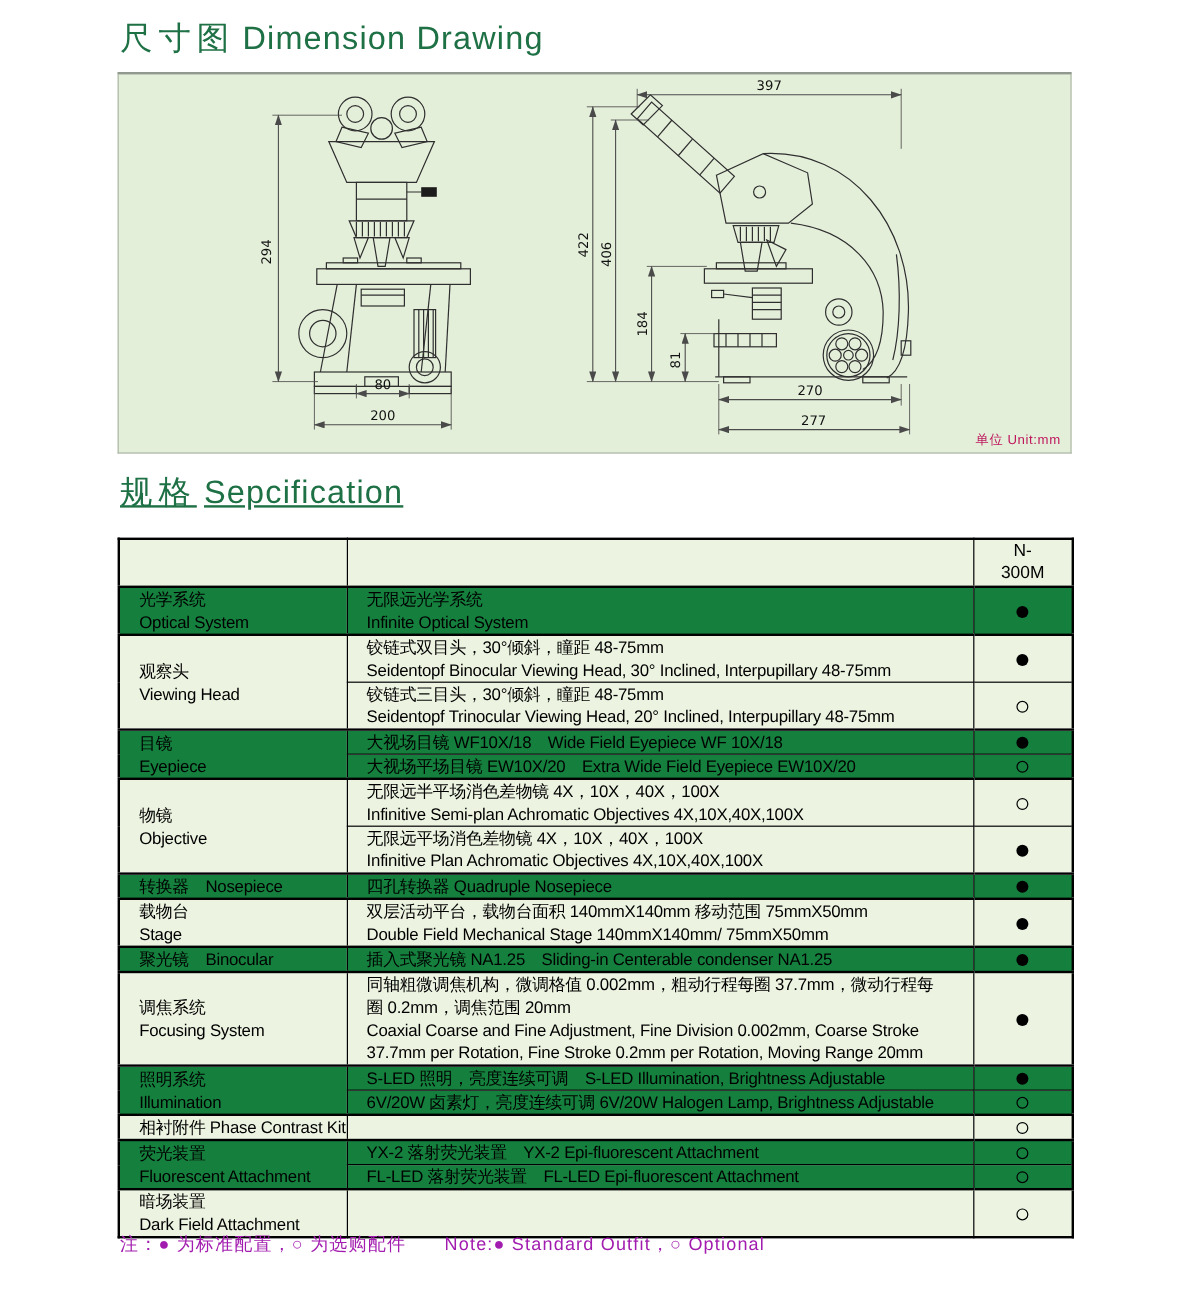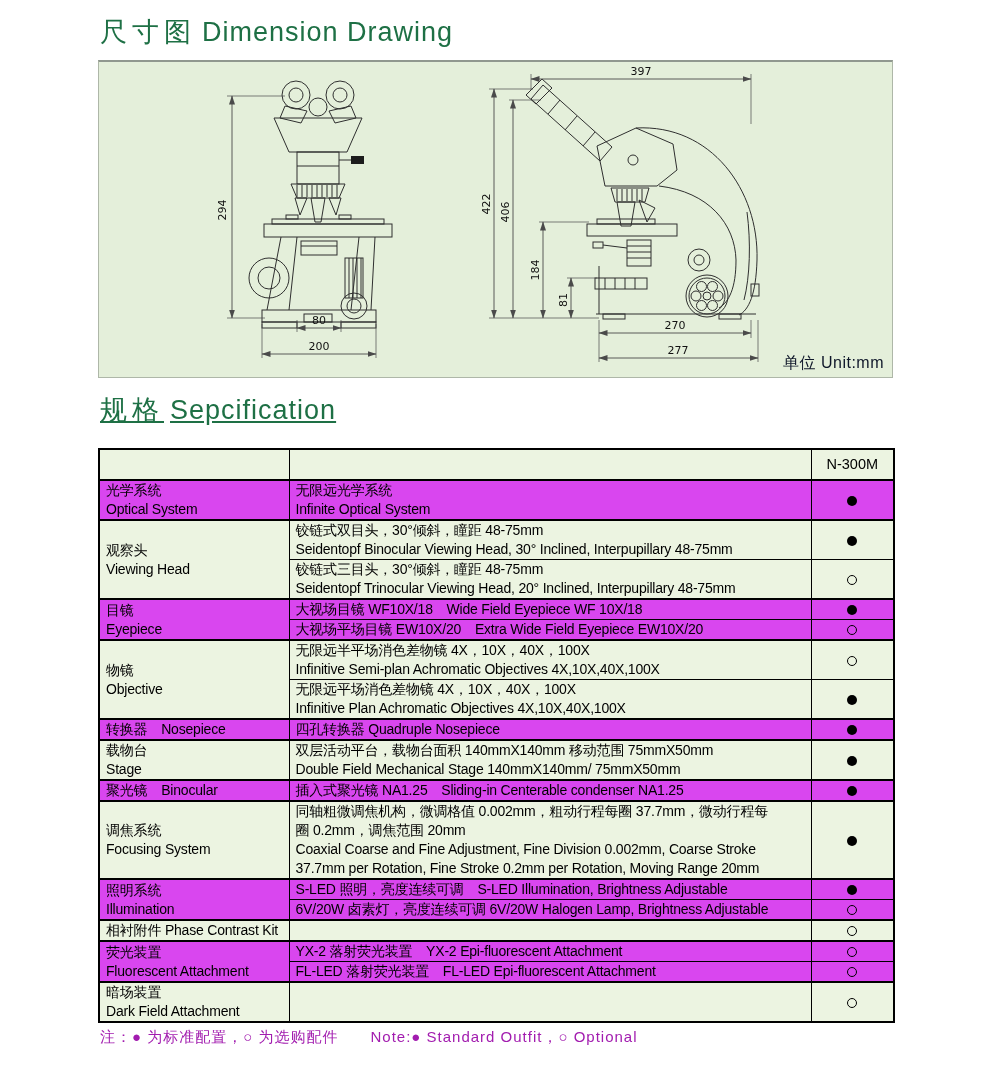--- a/index.html
+++ b/index.html
@@ -17,44 +17,44 @@
   #title-spec{top:392px;text-decoration:underline;}
 
   
   .panel{
     position:absolute;left:98px;top:60px;width:795px;height:318px;
     background:#e4efda;border:1px solid #aeb7a8;border-top:2px solid #90988f;
     box-sizing:border-box;
   }
   .panel svg{display:block;}
   .unit-note{
-    position:absolute;right:8px;bottom:3px;font-size:16px;color:#0f172a;
+    position:absolute;right:8px;bottom:3px;font-size:11px;color:#be185d;
     letter-spacing:0.5px;
   }
   svg .art{stroke:#2f2f2f;stroke-width:1;fill:none;}
   svg .solid{fill:#1c1c1c;stroke:none;}
   svg .dim{stroke:#4a4a4a;stroke-width:0.9;fill:none;}
   svg .ext{stroke:#4a4a4a;stroke-width:0.7;fill:none;}
   svg text{font-family:"DejaVu Sans",sans-serif;font-size:11px;fill:#111;stroke:none;}
 
   
   .spec-table{
     position:absolute;left:98px;top:448px;width:795px;
     border-collapse:collapse;table-layout:fixed;
     font-size:14px;
   }
   .spec-table td{
-    border:1px solid #000;padding:0 6px;vertical-align:middle;
+    border:1px solid #000;padding:0 16px;vertical-align:middle;
     line-height:19px;overflow:hidden;
   }
   .spec-table{border:2px solid #000;}
   .spec-table tr.cat-start>td{border-top:2px solid #000;}
   .spec-table tr.head>td{border-bottom:2px solid #000;height:29px;}
   .stripe-green{background:#ecf4e1;}
-  .stripe-white{background:#d946ef;}
+  .stripe-white{background:#15803d;}
   .cat-cell .line,.desc-cell .line{white-space:nowrap;letter-spacing:-0.2px;}
   .mark-cell{text-align:center;padding:0;}
   .model-cell{text-align:center;font-size:14.5px;}
   .dot{display:inline-block;vertical-align:middle;border-radius:50%;}
   .dot.filled{width:10px;height:10px;background:#000;}
   .dot.open{width:8px;height:8px;border:1.6px solid #000;background:transparent;}
 
   .footer-note{
     position:absolute;left:100px;top:1028px;font-size:15px;color:#a21caf;
     letter-spacing:1px;white-space:nowrap;

